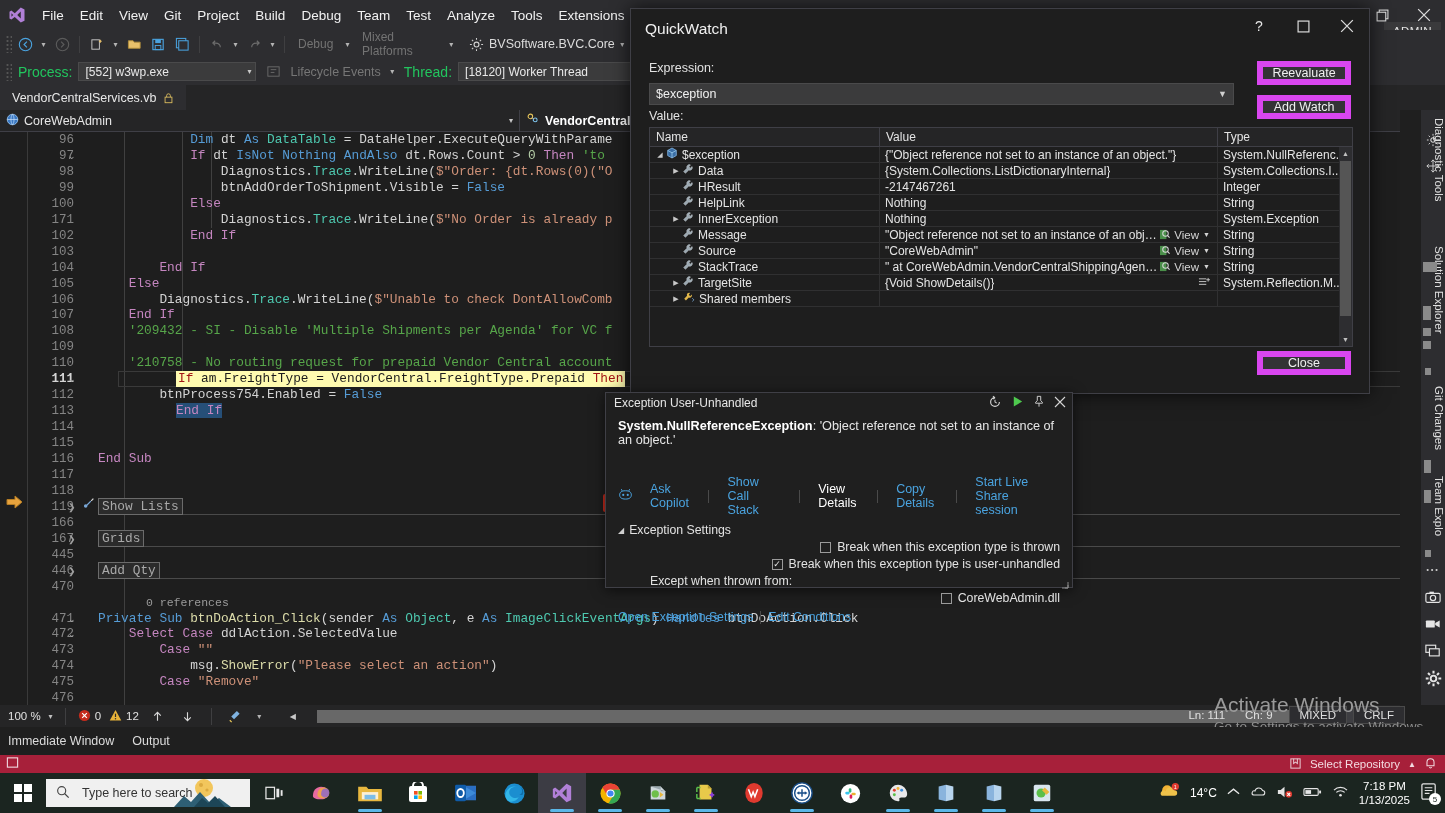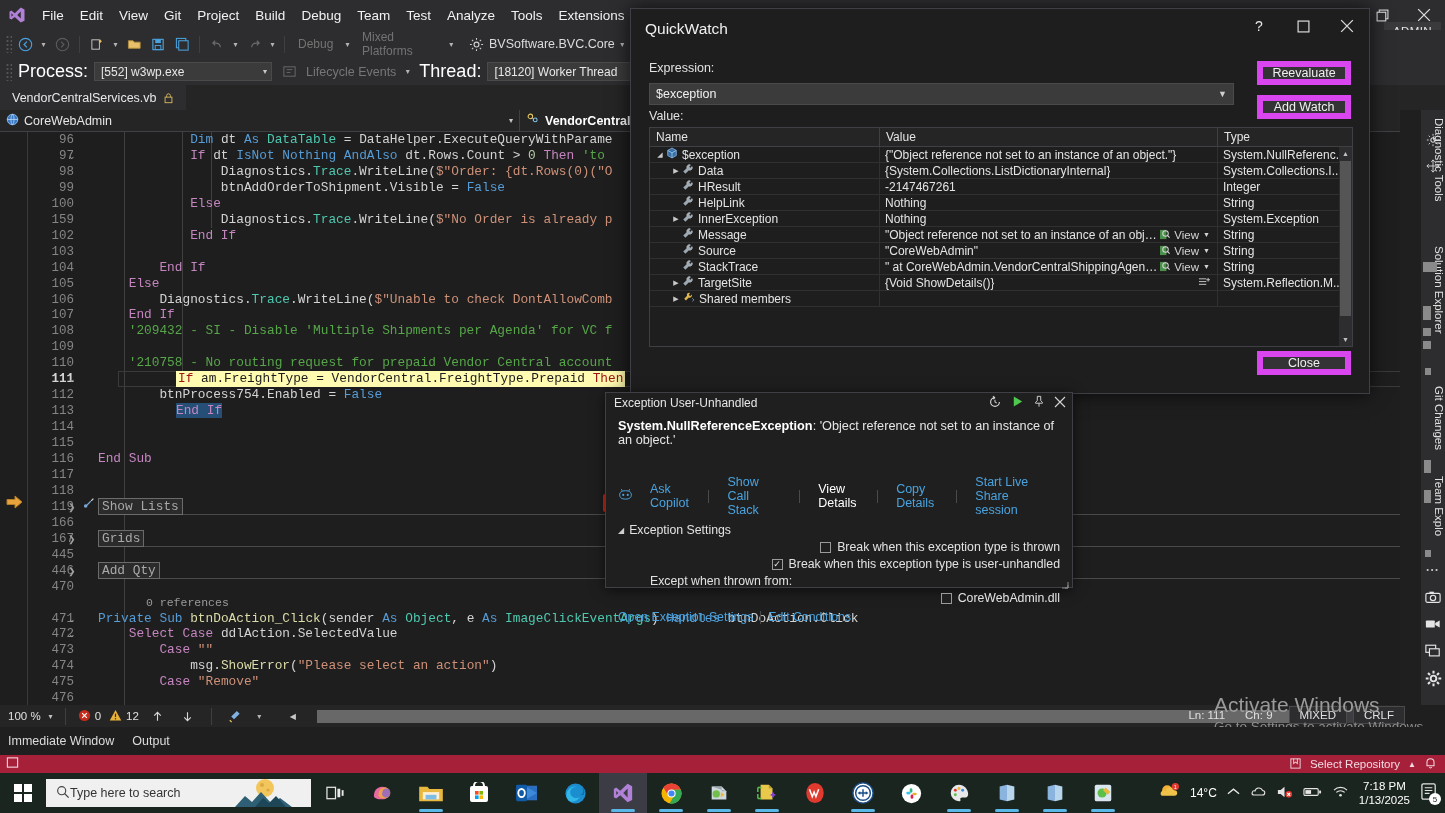--- a/index.html
+++ b/index.html
@@ -30,21 +30,21 @@
      radial-gradient(circle at 1.5px 2px, #555 1px, transparent 1.2px) 0 0/4px 4px; }
   .tb-ic { width:22px; height:22px; display:flex; align-items:center; justify-content:center; }
   .tb-ic svg { width:15px; height:15px; }
   .caret { color:#b4b4b4; font-size:8px; width:11px; text-align:center; }
   .sep { width:1px; height:17px; background:#3f3f41; margin:0 4px; }
   .combo-dis { background:#2d2d30; color:#737373; font-size:12px; padding:2px 6px; display:flex; align-items:center; gap:12px; border:1px solid transparent; }
   .tb-text { color:#dcdcdc; font-size:12.5px; }
 
   
   .toolbar2 { position:absolute; left:0; top:58px; width:1445px; height:27px; background:#2d2d30; display:flex; align-items:center; gap:6px; padding-left:6px; }
-  .lbl { color:#ffffff; font-size:18px; }
+  .lbl { color:#22c55e; font-size:14px; }
   .lbl-dis { color:#767676; font-size:12.5px; }
   .dd { background:#3b3b3c; border:1px solid #4a4a4b; height:19px; display:flex; align-items:center; justify-content:space-between; padding:0 4px 0 6px; color:#e8e8e8; font-size:12px; }
   .dd .ar { color:#c8c8c8; font-size:8px; margin-left:10px; }
 
   
   .tabstrip { position:absolute; left:0; top:85px; width:1445px; height:25px; background:#252526; }
   .filetab { position:absolute; left:0; top:0; height:25px; background:#2d2d30; color:#e8e8e8; font-size:12.5px; display:flex; align-items:center; gap:6px; padding:0 12px; }
   .lockico { width:11px; height:12px; }
 
   
@@ -140,21 +140,21 @@
   .vdiv { width:1px; height:13px; background:#4a4a4a; }
   .exc-set { margin-top:6px; font-size:12.3px; color:#e2e2e2; }
   .cbrow { display:flex; align-items:center; gap:6px; margin-top:3px;justify-content:flex-end; }
   .cb { width:11px; height:11px; border:1px solid #9a9a9a; background:#1f1f1f; display:flex; align-items:center; justify-content:center; font-size:9px; color:#e6e6e6; }
   .exc-bottom { display:flex; align-items:center; gap:0; margin-top:5px; font-size:12.3px; }
   .resize-grip { position:absolute; right:3px; bottom:2px; width:10px; height:10px; }
 
   
   .taskbar { position:absolute; left:0; top:773px; width:1445px; height:40px; background:#1b2520; display:flex; align-items:center; }
   .tb-start { width:46px; height:40px; display:flex; align-items:center; justify-content:center; }
-  .tb-search { width:265px; height:28px; background:#f0f0f0; display:flex; align-items:center; gap:0; padding-left:10px; color:#333; font-size:12.5px; position:relative; overflow:hidden; }
+  .tb-search { width:204px; height:28px; background:#f0f0f0; display:flex; align-items:center; gap:12px; padding-left:10px; color:#333; font-size:12.5px; position:relative; overflow:hidden; }
   .tb-app { width:48px; height:40px; display:flex; align-items:center; justify-content:center; position:relative; }
   .tb-app .under { position:absolute; bottom:1px; left:12px; width:24px; height:3px; background:#5bb7e8; border-radius:2px; }
   .tray { margin-left:auto; display:flex; align-items:center; gap:10px; padding-right:6px; color:#fff; font-size:12px; }
   .clock { text-align:center; color:#fff; font-size:11.5px; line-height:14px; }
 </style>
 </head>
 <body>
 
 <div id="app">
 
@@ -352,21 +352,21 @@
       </div>
 
       <div style="position:absolute;left:27px;top:0;width:1px;height:573px;background:#3a3a3a;"></div>
 
       <div class="ln-col" id="gutter">
           <div class="lnum" style="top: 0px;">96</div>
           <div class="lnum" style="top: 15.95px;">97</div>
           <div class="lnum" style="top: 31.9px;">98</div>
           <div class="lnum" style="top: 47.85px;">99</div>
           <div class="lnum" style="top: 63.8px;">100</div>
-          <div class="lnum" style="top: 79.75px;">159</div>
+          <div class="lnum" style="top: 79.75px;">171</div>
           <div class="lnum" style="top: 95.7px;">102</div>
           <div class="lnum" style="top: 111.65px;">103</div>
           <div class="lnum" style="top: 127.6px;">104</div>
           <div class="lnum" style="top: 143.55px;">105</div>
           <div class="lnum" style="top: 159.5px;">106</div>
           <div class="lnum" style="top: 175.45px;">107</div>
           <div class="lnum" style="top: 191.4px;">108</div>
           <div class="lnum" style="top: 207.35px;">109</div>
           <div class="lnum" style="top: 223.3px;">110</div>
           <div class="lnum cur" style="top: 239.25px;">111</div>

